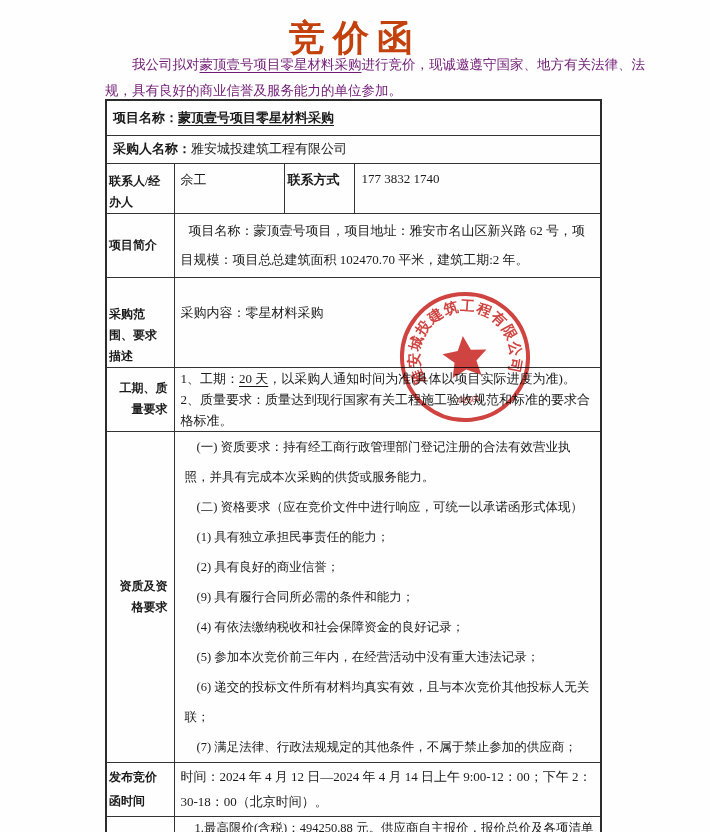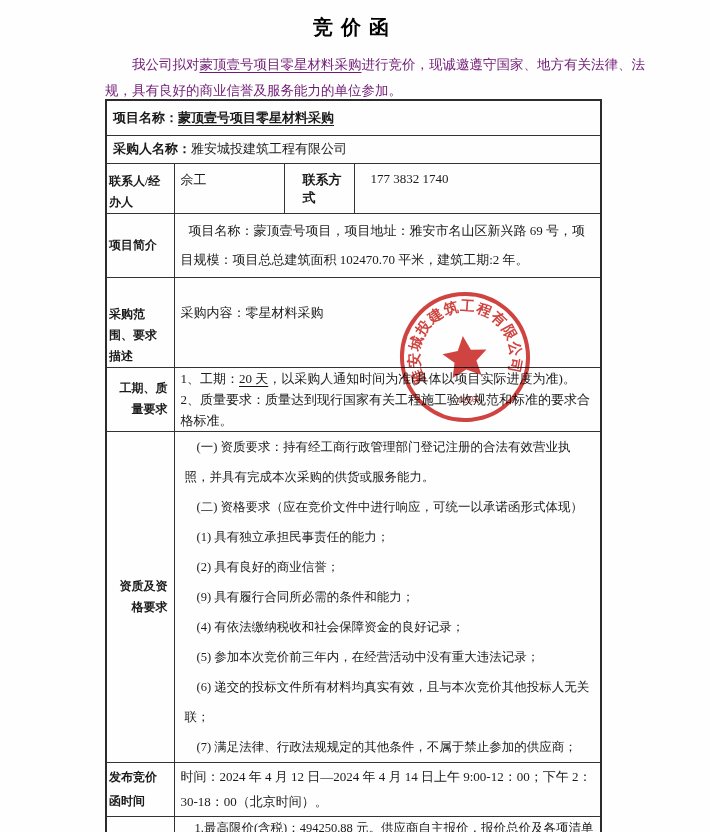--- a/index.html
+++ b/index.html
@@ -9,22 +9,22 @@
     margin:0 auto;
     background:#fefefe;
     overflow:hidden;
     font-family:"Liberation Serif","DejaVu Serif",serif;
     color:#1c1c1c;
   }
   .doc-title{
     position:absolute;left:0;top:14px;width:710px;
     text-align:center;
     font-family:"Liberation Sans","DejaVu Sans",sans-serif;
-    font-size:20px;font-weight:900;letter-spacing:8px;
-    color:#000000;
+    font-size:36px;font-weight:900;letter-spacing:8px;
+    color:#c2410c;
   }
   .intro{
     position:absolute;left:105px;top:52px;width:540px;
     font-size:13.5px;line-height:26px;color:#701a75;
   }
   .intro .l1{text-indent:2em;white-space:nowrap;}
   .u{ text-decoration:underline; text-underline-offset:3px; }
   table.bid{
     position:absolute;left:105px;top:99px;
     width:495px;
@@ -89,27 +89,27 @@
       <td colspan="4"><span class="b">项目名称：</span><span class="b u">蒙顶壹号项目零星材料采购</span></td>
     </tr>
 
     <tr class="r2">
       <td colspan="4"><span class="b">采购人名称：</span><span>雅安城投建筑工程有限公司</span></td>
     </tr>
 
     <tr class="r3">
       <td class="lbl left">联系人/经办人</td>
       <td>佘工</td>
-      <td class="b" style="padding-left:18px">联系方式</td>
-      <td style="padding-left:16px">177 3832 1740</td>
+      <td class="b" style="padding-left:3px">联系方式</td>
+      <td style="padding-left:7px">177 3832 1740</td>
     </tr>
 
     <tr class="r4">
       <td class="lbl left">项目简介</td>
-      <td colspan="3" class="content">项目名称：蒙顶壹号项目，项目地址：雅安市名山区新兴路 69 号，项目规模：项目总总建筑面积 102470.70 平米，建筑工期:2 年。</td>
+      <td colspan="3" class="content">项目名称：蒙顶壹号项目，项目地址：雅安市名山区新兴路 62 号，项目规模：项目总总建筑面积 102470.70 平米，建筑工期:2 年。</td>
     </tr>
 
     <tr class="r5">
       <td class="lbl left">采购范围、要求描述</td>
       <td colspan="3" class="content">采购内容：零星材料采购</td>
     </tr>
 
     <tr class="r6">
       <td class="lbl">工期、质量要求</td>
       <td colspan="3" class="content">

